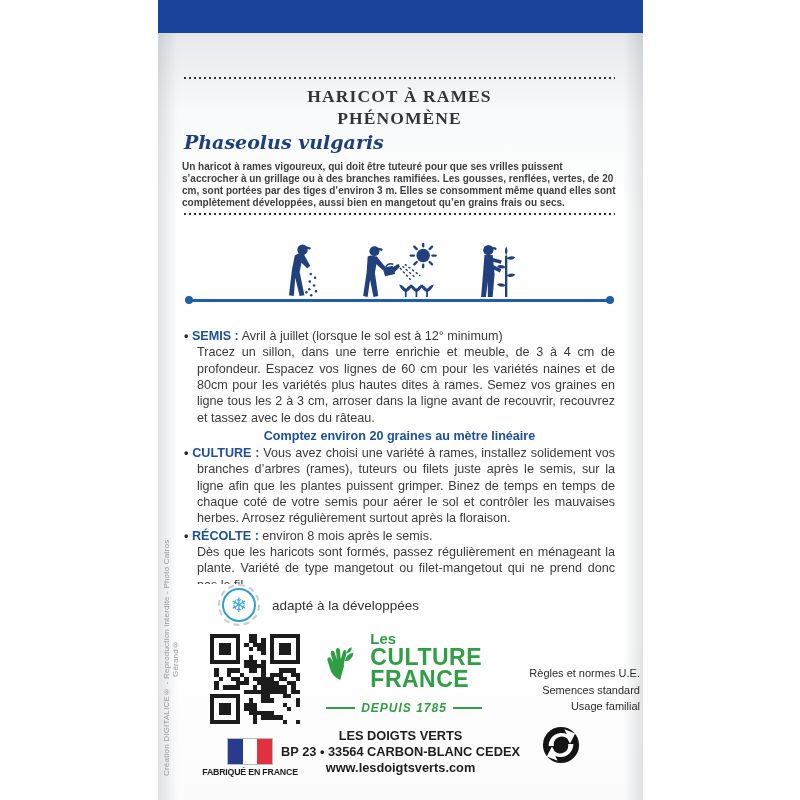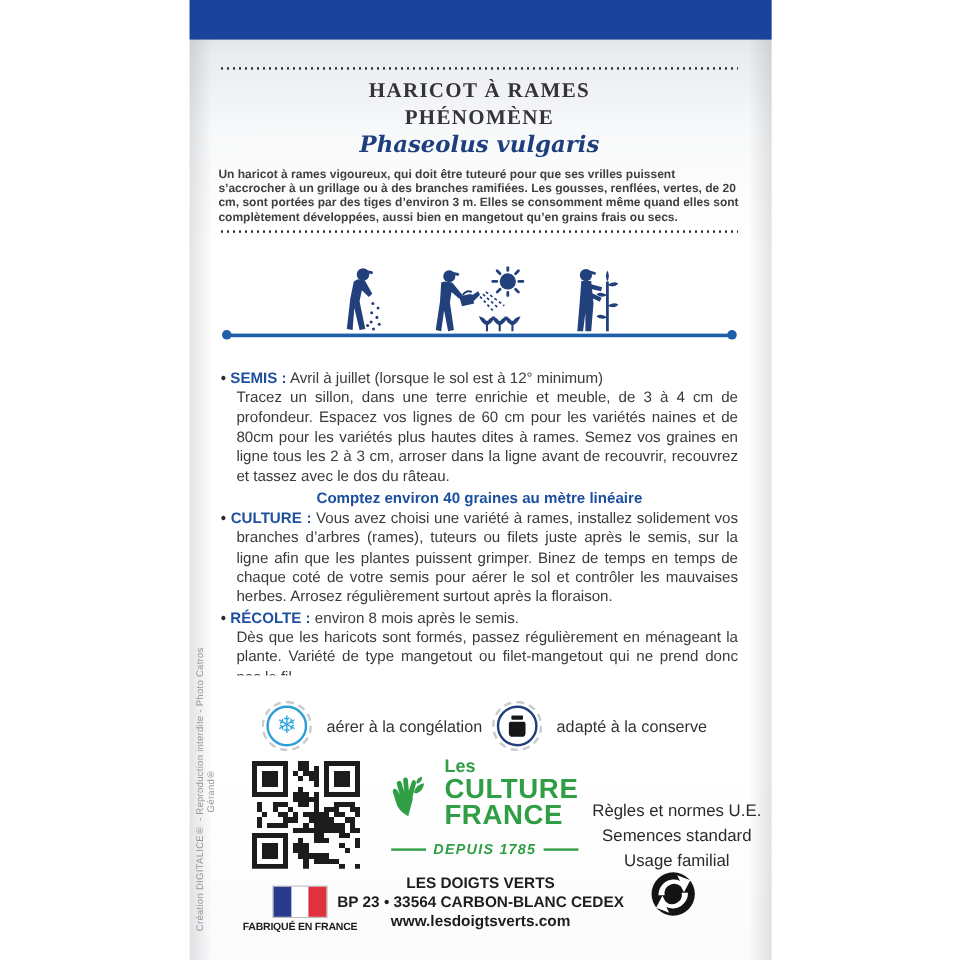--- a/index.html
+++ b/index.html
@@ -10,26 +10,26 @@
   *{box-sizing:border-box;margin:0;padding:0}
   body{width:800px;height:800px;background:#fff;font-family:"Liberation Sans",sans-serif;overflow:hidden}
   .stage{position:relative;width:800px;height:800px;background:#fff}
   .packet{
     position:absolute;left:158px;top:0;width:485px;height:800px;
     background:
       linear-gradient(90deg, rgba(110,116,124,.20) 0, rgba(110,116,124,0) 4%, rgba(110,116,124,0) 96%, rgba(110,116,124,.20) 100%),
       linear-gradient(180deg,#d5d8db 0,#e9ebed 45px,#f8f9fa 110px,#ffffff 210px,#ffffff 640px,#fbfbfc 800px);
   }
   .band{position:absolute;left:0;top:0;width:100%;height:33px;background:var(--band)}
-  .content{position:relative;padding:26px 28px 0 26px}
+  .content{position:relative;padding:47px 28px 0 26px}
   .dotted{height:2px;margin-top:30px;background:repeating-linear-gradient(90deg,#2e2e36 0 2px,transparent 2px 5px)}
   .dotted.second{margin-top:4px}
   h1{margin-top:6px;text-align:center;font-family:"Liberation Serif",serif;font-weight:700;
      font-size:17.5px;line-height:1.28;letter-spacing:1.1px;color:var(--title);white-space:pre-line}
-  .latin{margin-top:1px;text-align:center;font-family:"DejaVu Serif",serif;font-style:italic;font-weight:700;
+  .latin{margin-top:1px;font-family:"DejaVu Serif",serif;font-style:italic;font-weight:700;
      font-size:19px;color:var(--latin)}
   .desc{margin:8px -2px 0;text-align:left;font-size:10px;font-weight:700;line-height:1.2;color:#3f3f42}
   .picto-row{height:87px;margin:0 4px;display:flex;align-items:flex-end;justify-content:center;gap:36px;
      border-bottom:3px solid var(--rule-blue);position:relative}
   .picto-row::before,.picto-row::after{content:"";position:absolute;bottom:-5px;width:8px;height:8px;border-radius:50%;background:var(--rule-blue)}
   .picto-row::before{left:-3px}
   .picto-row::after{right:-3px}
   .fig{fill:var(--figure)}
   .stroke{fill:none;stroke:var(--figure)}
   .sections{margin-top:26px;max-height:256px;overflow:hidden}
@@ -48,22 +48,22 @@
   .badge-label{font-size:13.5px;color:#333}
   .qr{position:absolute;left:52px;top:634px;width:90px;height:90px}
   .brand{position:absolute;left:168px;top:631px;width:156px}
   .brand-top{display:flex;align-items:flex-start;gap:14px}
   .brand-text{color:var(--green);line-height:1}
   .brand-les{font-size:15px;font-weight:700;margin-bottom:1px}
   .brand-big{font-size:23px;font-weight:800;letter-spacing:.5px;line-height:.95}
   .depuis{display:flex;align-items:center;gap:6px;margin-top:4px;color:var(--green);
      font-style:italic;font-weight:700;font-size:12px;letter-spacing:1px}
   .depuis::before,.depuis::after{content:"";height:2px;background:var(--green);flex:1}
-  .standards{position:absolute;left:330px;top:665px;width:152px;text-align:center;
-     font-size:14px;line-height:1.5;color:#2a2a2a;white-space:pre-line}
+  .standards{position:absolute;left:330px;top:665px;width:152px;text-align:right;
+     font-size:11px;line-height:1.5;color:#2a2a2a;white-space:pre-line}
   .address{position:absolute;left:0;top:728px;width:100%;text-align:center;font-weight:700;
      font-size:12.8px;line-height:1.24;color:#1d1d1f;white-space:pre-line}
   .flagbox{position:absolute;left:40px;top:738px;width:104px;display:flex;flex-direction:column;align-items:center}
   .flag{width:46px;height:27px;display:flex;border:1px solid #b9bcbe}
   .flag div{flex:1}
   .flag .b{background:var(--flag-blue)}
   .flag .w{background:#fff}
   .flag .r{background:var(--flag-red)}
   .made-in{margin-top:2px;font-size:8.8px;font-weight:700;color:#1c1c1e;white-space:nowrap;letter-spacing:-.2px}
   .greendot{position:absolute;left:384px;top:726px;width:38px;height:38px}
@@ -137,41 +137,32 @@
           <path d="M16,15 L27,18 L26,21.5 L15.5,19 Z M16,22 L26.5,27 L25,30.5 L14.5,25.5 Z"></path>
           <path class="stroke" stroke-width="2.4" d="M31.5,13 V56"></path>
           <path d="M31.5,13 Q29,8 31.5,3.5 Q34,8 31.5,13 Z"></path>
           <path d="M31.5,16 Q37,12 41,15 Q37,19 31.5,16 Z M31.5,25 Q26,21 22,24 Q26,28 31.5,25 Z M31.5,34 Q37,30 41,33 Q37,37 31.5,34 Z M31.5,44 Q26,40 22,43 Q26,47 31.5,44 Z"></path>
         </svg>
       </div>
 
       <div class="sections">
         <p class="section"><span class="sec-label">SEMIS :</span> <span class="sec-text">Avril à juillet (lorsque le sol est à 12° minimum)
 Tracez un sillon, dans une terre enrichie et meuble, de 3 à 4 cm de profondeur. Espacez vos lignes de 60 cm pour les variétés naines et de 80cm pour les variétés plus hautes dites à rames. Semez vos graines en ligne tous les 2 à 3 cm, arroser dans la ligne avant de recouvrir, recouvrez et tassez avec le dos du râteau.</span></p>
-        <p class="highlight">Comptez environ 40 graines au mètre linéaire</p>
+        <p class="highlight">Comptez environ 20 graines au mètre linéaire</p>
         <p class="section"><span class="sec-label">CULTURE :</span> <span class="sec-text">Vous avez choisi une variété à rames, installez solidement vos branches d’arbres (rames), tuteurs ou filets juste après le semis, sur la ligne afin que les plantes puissent grimper. Binez de temps en temps de chaque coté de votre semis pour aérer le sol et contrôler les mauvaises herbes. Arrosez régulièrement surtout après la floraison.</span></p>
         <p class="section"><span class="sec-label">RÉCOLTE :</span> <span class="sec-text">environ 8 mois après le semis.
 Dès que les haricots sont formés, passez régulièrement en ménageant la plante. Variété de type mangetout ou filet-mangetout qui ne prend donc pas le fil.</span></p>
 
       </div>
     </div>
 
     <div class="badges">
       <div class="badge">
         <div class="badge-circle freeze">❄</div>
-        <span class="badge-label">aérer à la congélation</span>
-      </div>
-      <div class="badge">
-        <div class="badge-circle jar">
-          <svg width="18" height="21" viewBox="0 0 22 26" fill="#161616">
-            <rect x="5" y="1.5" width="12" height="4.5" rx="1.2"></rect>
-            <path d="M4,8 h14 q1.6,0 1.6,2 v9.5 q0,4 -4,4 h-9.2 q-4,0 -4,-4 V10 q0,-2 1.6,-2 Z"></path>
-          </svg>
-        </div>
-        <span class="badge-label">adapté à la conserve</span>
+        <span class="badge-label">adapté à la développées</span>
       </div>
     </div>
 
     <svg class="qr" viewBox="0 0 21 21" shape-rendering="crispEdges">
         <rect x="9" y="0" width="1" height="1" fill="#1c1c1c"></rect>
         <rect x="10" y="0" width="1" height="1" fill="#1c1c1c"></rect>
         <rect x="9" y="1" width="1" height="1" fill="#1c1c1c"></rect>
         <rect x="10" y="1" width="1" height="1" fill="#1c1c1c"></rect>
         <rect x="12" y="1" width="1" height="1" fill="#1c1c1c"></rect>
         <rect x="8" y="2" width="1" height="1" fill="#1c1c1c"></rect>

